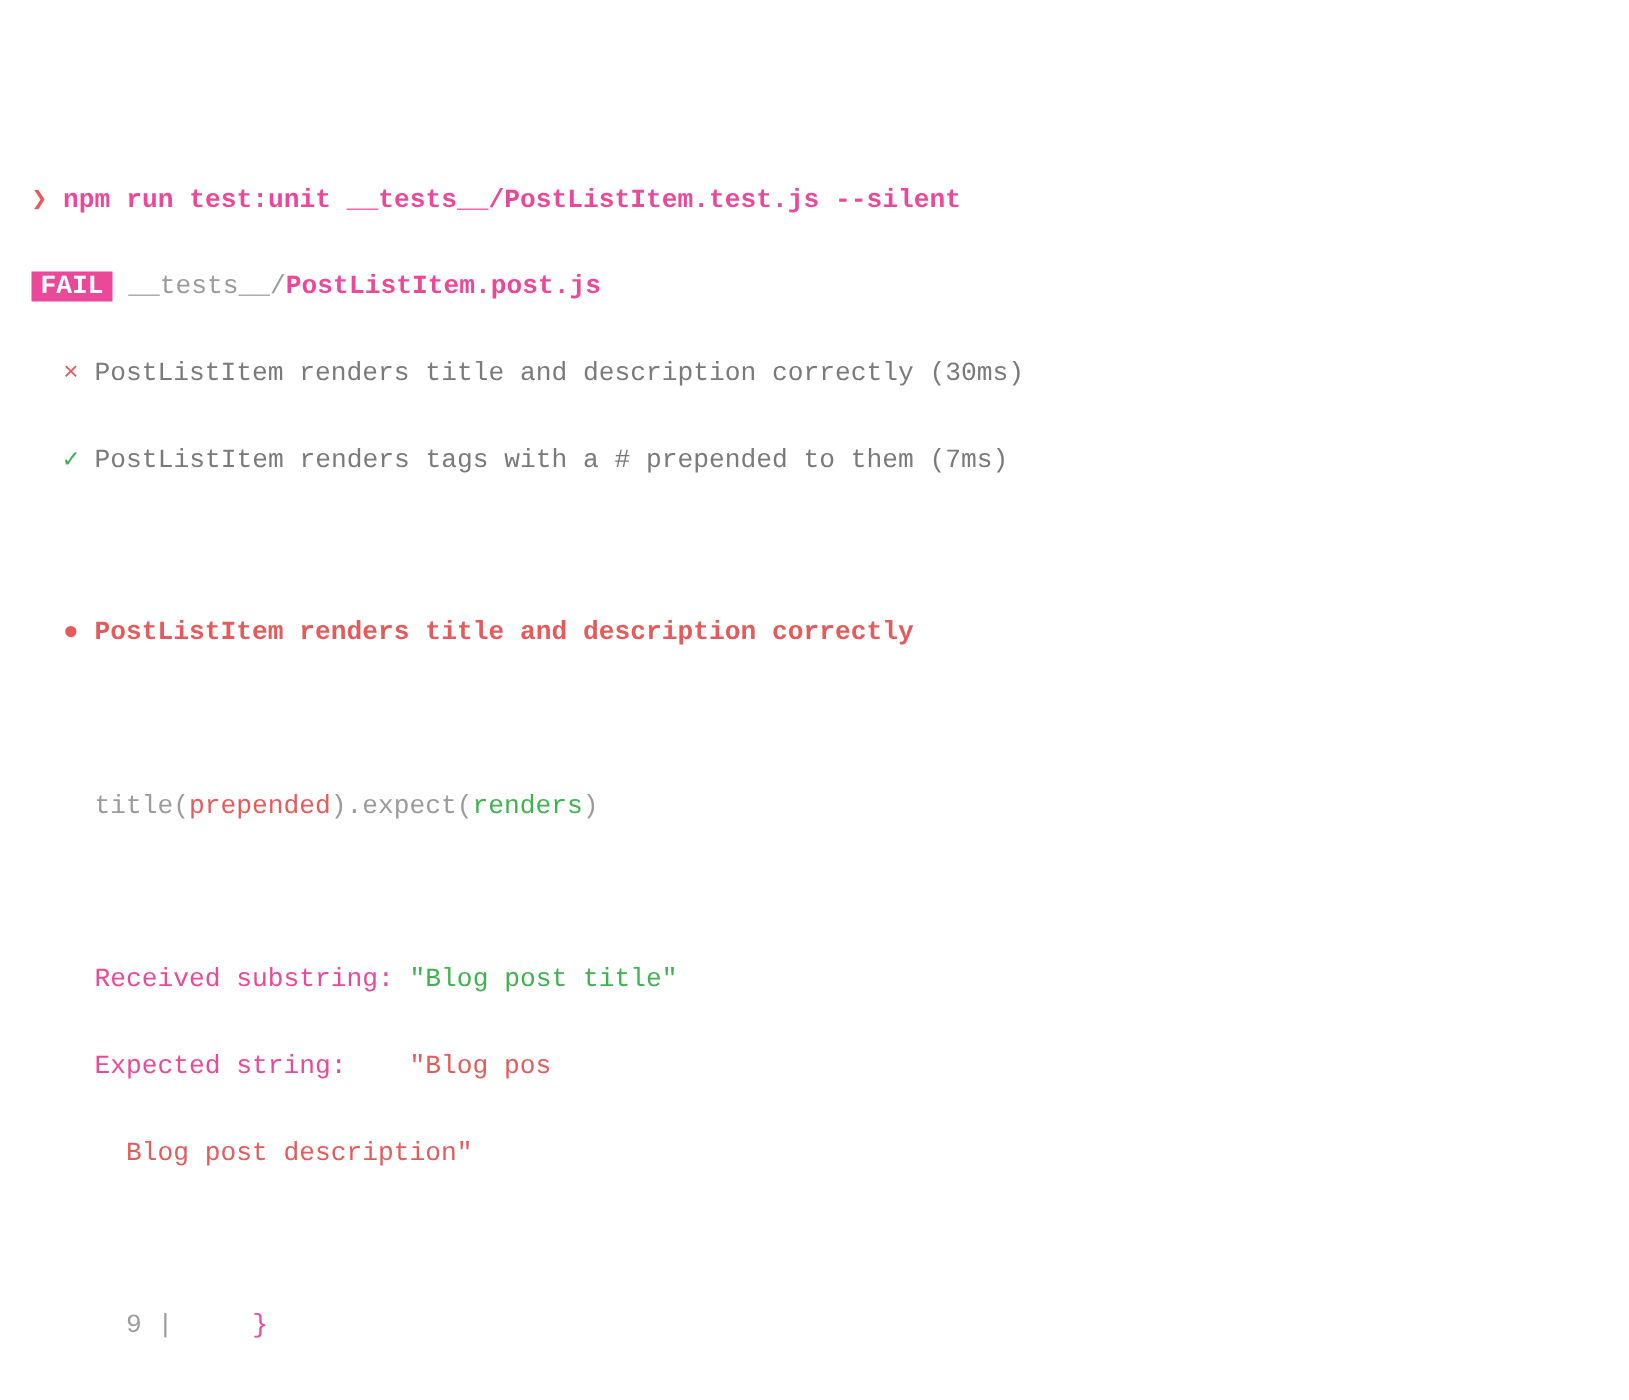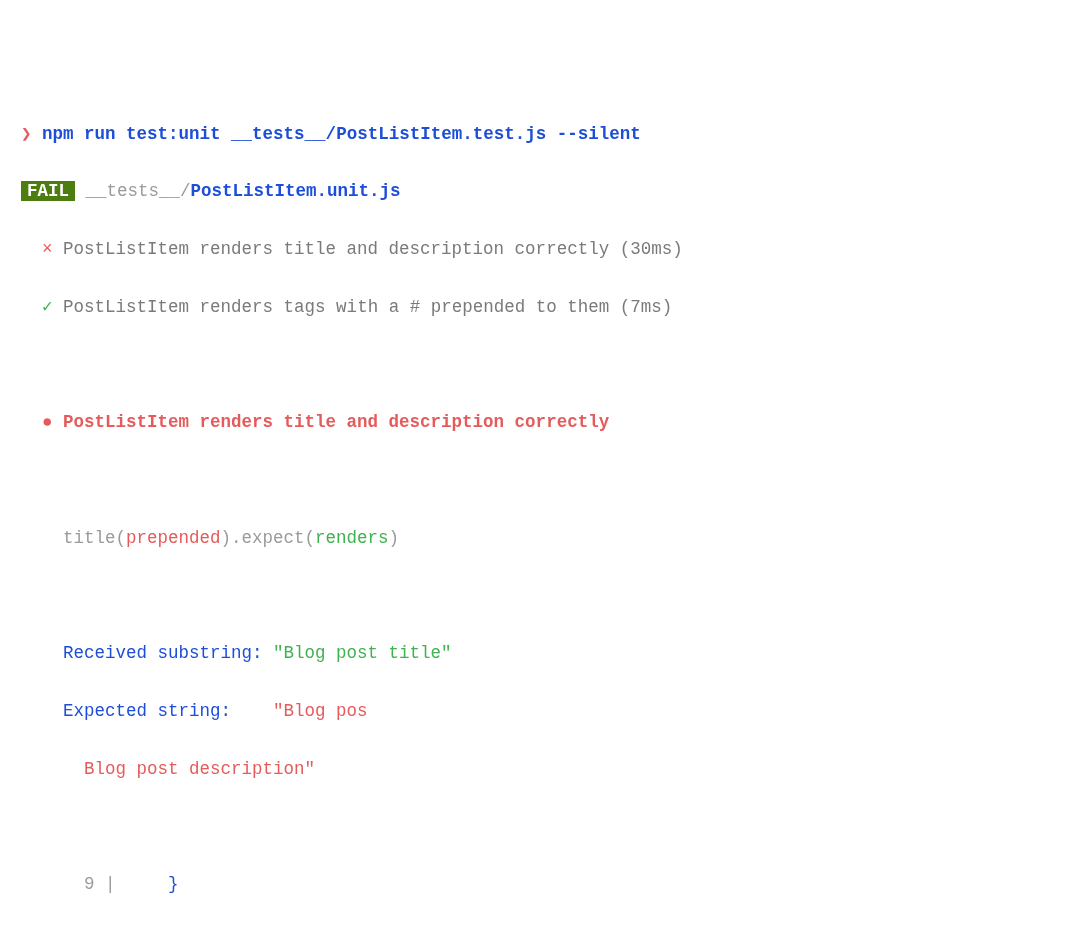--- a/index.html
+++ b/index.html
@@ -11,35 +11,35 @@
     color: #393939;
     padding: 4px 0 20px 0;
     white-space: pre;
   }
   .line { display: block; }
   .bold { font-weight: 700; }
   .gray-light { color: #9b9b9b; }
   .gray-mid { color: #7a7a7a; font-family: Liberation Mono, monospace; }
   .red { color: #e55b5b; }
   .green { color: #3fb350; }
-  .black { color: #1d4ed8; }
+  .black { color: #ec4899; }
   .fail-badge {
-    background: #4d7c0f;
+    background: #ec4899;
     color: #ffffff;
     font-weight: 700;
     padding: 0 6px;
   }
 </style>
 </head>
 <body>
 
 
 
 <div class="line">  <span class="bold red">❯</span> <span class="bold black">npm run test:unit __tests__/PostListItem.test.js --silent</span></div>
-<div class="line">  <span class="fail-badge">FAIL</span> <span class="gray-light">__tests__/</span><span class="bold black">PostListItem.unit.js</span></div>
+<div class="line">  <span class="fail-badge">FAIL</span> <span class="gray-light">__tests__/</span><span class="bold black">PostListItem.post.js</span></div>
 <div class="line gray-mid">    <span class="red">×</span> <span>PostListItem renders title and description correctly</span> <span>(30ms)</span></div>
 <div class="line gray-mid">    <span class="green">✓</span> <span>PostListItem renders tags with a # prepended to them</span> <span>(7ms)</span></div>
 <div class="line"> </div>
 <div class="line red bold">    <span>●</span> <span>PostListItem renders title and description correctly</span></div>
 <div class="line"> </div>
 <div class="line">      <span class="gray-light">title(</span><span class="red">prepended</span><span class="gray-light">).expect(</span><span class="green">renders</span><span class="gray-light">)</span></div>
 <div class="line"> </div>
 <div class="line">      <span class="black">Received substring:</span> <span class="green">"Blog post title"</span></div>
 <div class="line">      <span class="black">Expected string:</span>    <span class="red">"Blog pos</span></div>
 <div class="line red">        <span>Blog post description"</span></div>

